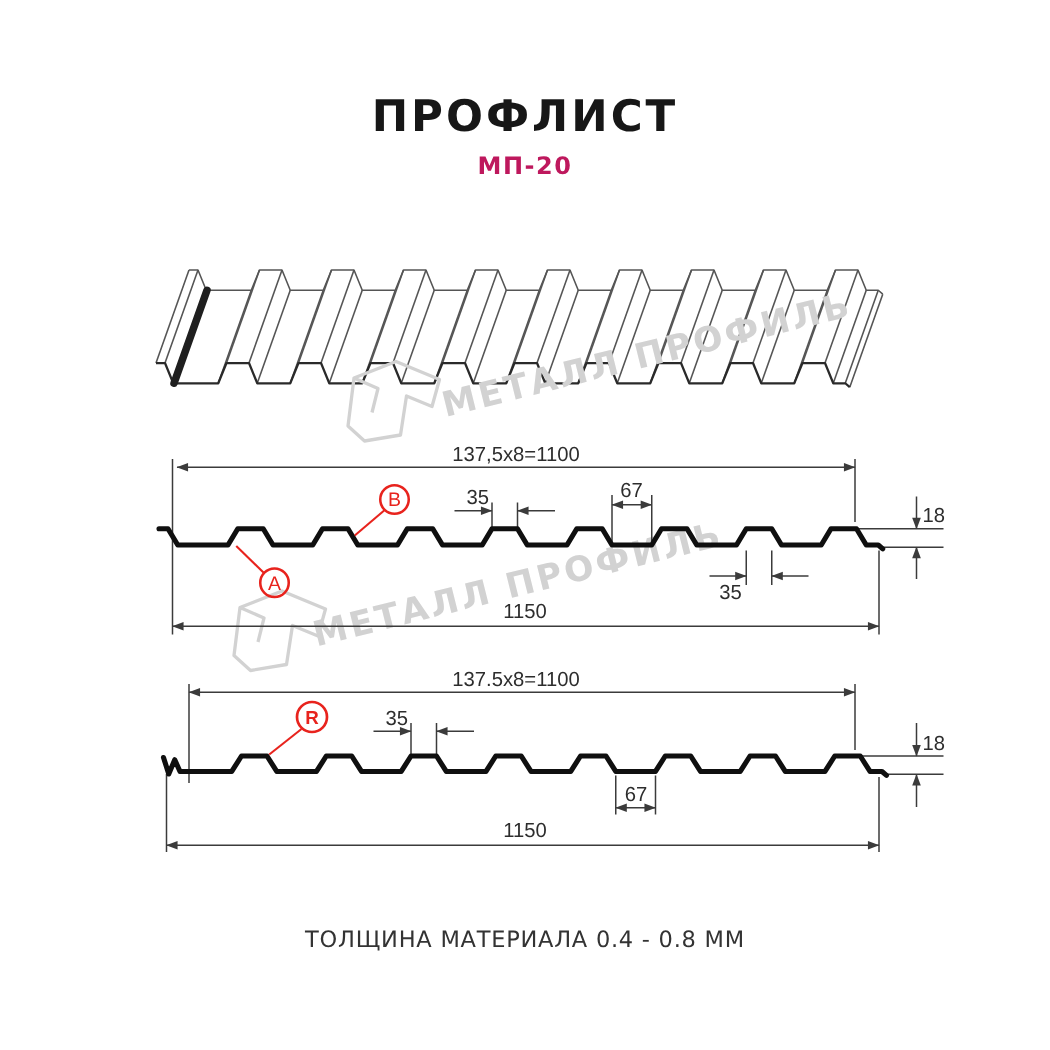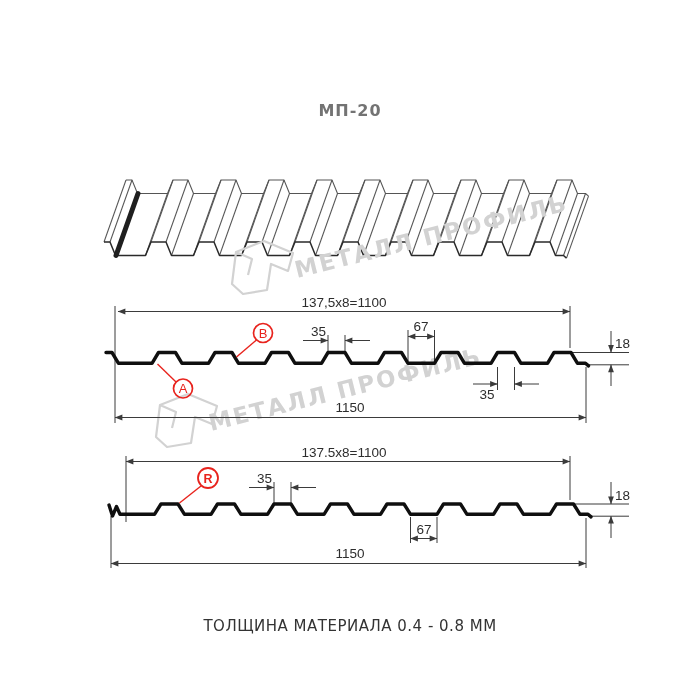--- a/index.html
+++ b/index.html
@@ -3,40 +3,41 @@
 <meta charset="utf-8">
 <style>
   html,body{margin:0;padding:0;background:#fff;}
   .page{position:relative;width:700px;height:700px;background:#fff;overflow:hidden;
         font-family:"Liberation Sans",sans-serif;}
   .title{position:absolute;top:60px;left:0;width:100%;text-align:center;
          font-family:"DejaVu Sans",sans-serif;font-size:29px;font-weight:800;
          letter-spacing:2px;color:#171717;}
   .subtitle{position:absolute;top:101px;left:0;width:100%;text-align:center;
          font-family:"DejaVu Sans",sans-serif;font-size:16px;font-weight:700;
-         letter-spacing:1px;color:#737373;}
+         letter-spacing:1px;color:#be185d;}
   .footer{position:absolute;top:617px;left:0;width:100%;text-align:center;
          font-family:"DejaVu Sans",sans-serif;font-size:15px;font-weight:400;
          letter-spacing:.5px;color:#333;}
   svg#drawing{position:absolute;left:0;top:0;}
   .dim{stroke:var(--dimline,#3b3b3b);stroke-width:1;fill:none;}
   .dimtxt{font-family:"Liberation Sans",sans-serif;font-size:13.5px;fill:#2d2d2d;}
   .profile{stroke:var(--profile,#0f0f0f);stroke-width:3.4;fill:none;
            stroke-linejoin:round;stroke-linecap:round;}
   .red{stroke:var(--red,#e8231d);fill:none;}
   .redtxt{font-family:"Liberation Sans",sans-serif;fill:var(--red,#e8231d);}
   .wmtxt{font-family:"DejaVu Sans",sans-serif;font-size:23px;font-weight:700;
          letter-spacing:2px;fill:var(--wm,#d2d2d2);}
   .wmlogo{stroke:var(--wm,#d2d2d2);stroke-width:2.2;fill:none;stroke-linejoin:round;}
 </style>
 </head>
 <body>
 
 <div class="page" style="--red: #e8231d; --profile: #0f0f0f; --dimline: #3b3b3b; --wm: #d2d2d2;">
 
+  <div class="title">ПРОФЛИСТ</div>
   <div class="subtitle">МП-20</div>
 
   <svg id="drawing" width="700" height="700" viewBox="0 0 700 700">
     <defs>
       <marker id="ar" viewBox="0 0 10 10" refX="9.2" refY="5" markerWidth="8.5" markerHeight="8.5" orient="auto-start-reverse">
         <path d="M0.5,1.6 L9.5,5 L0.5,8.4 Z" fill="#3b3b3b"></path>
       </marker>
     </defs>
 
     <g id="sheet3d">

